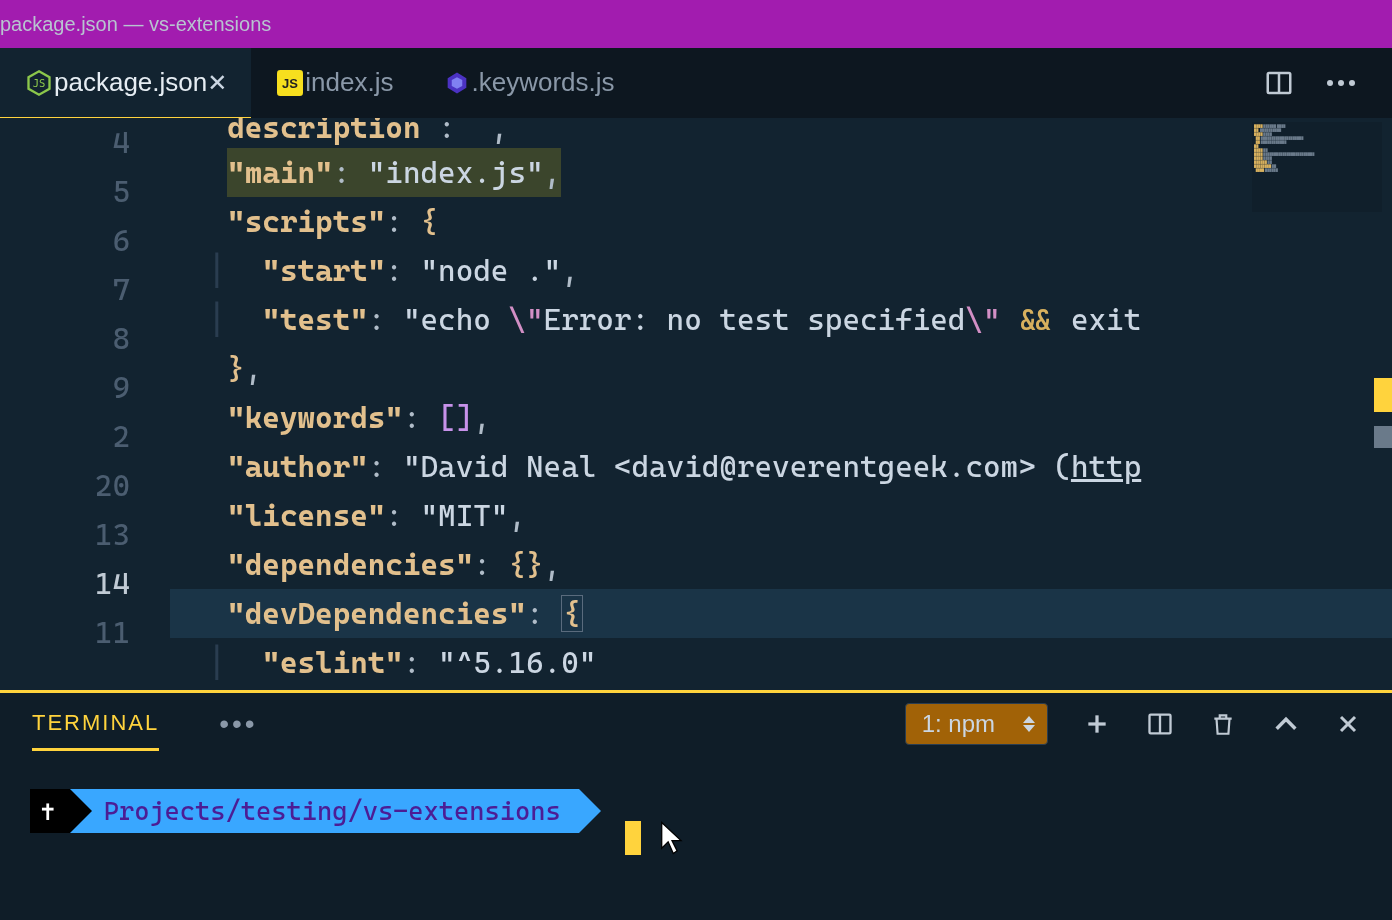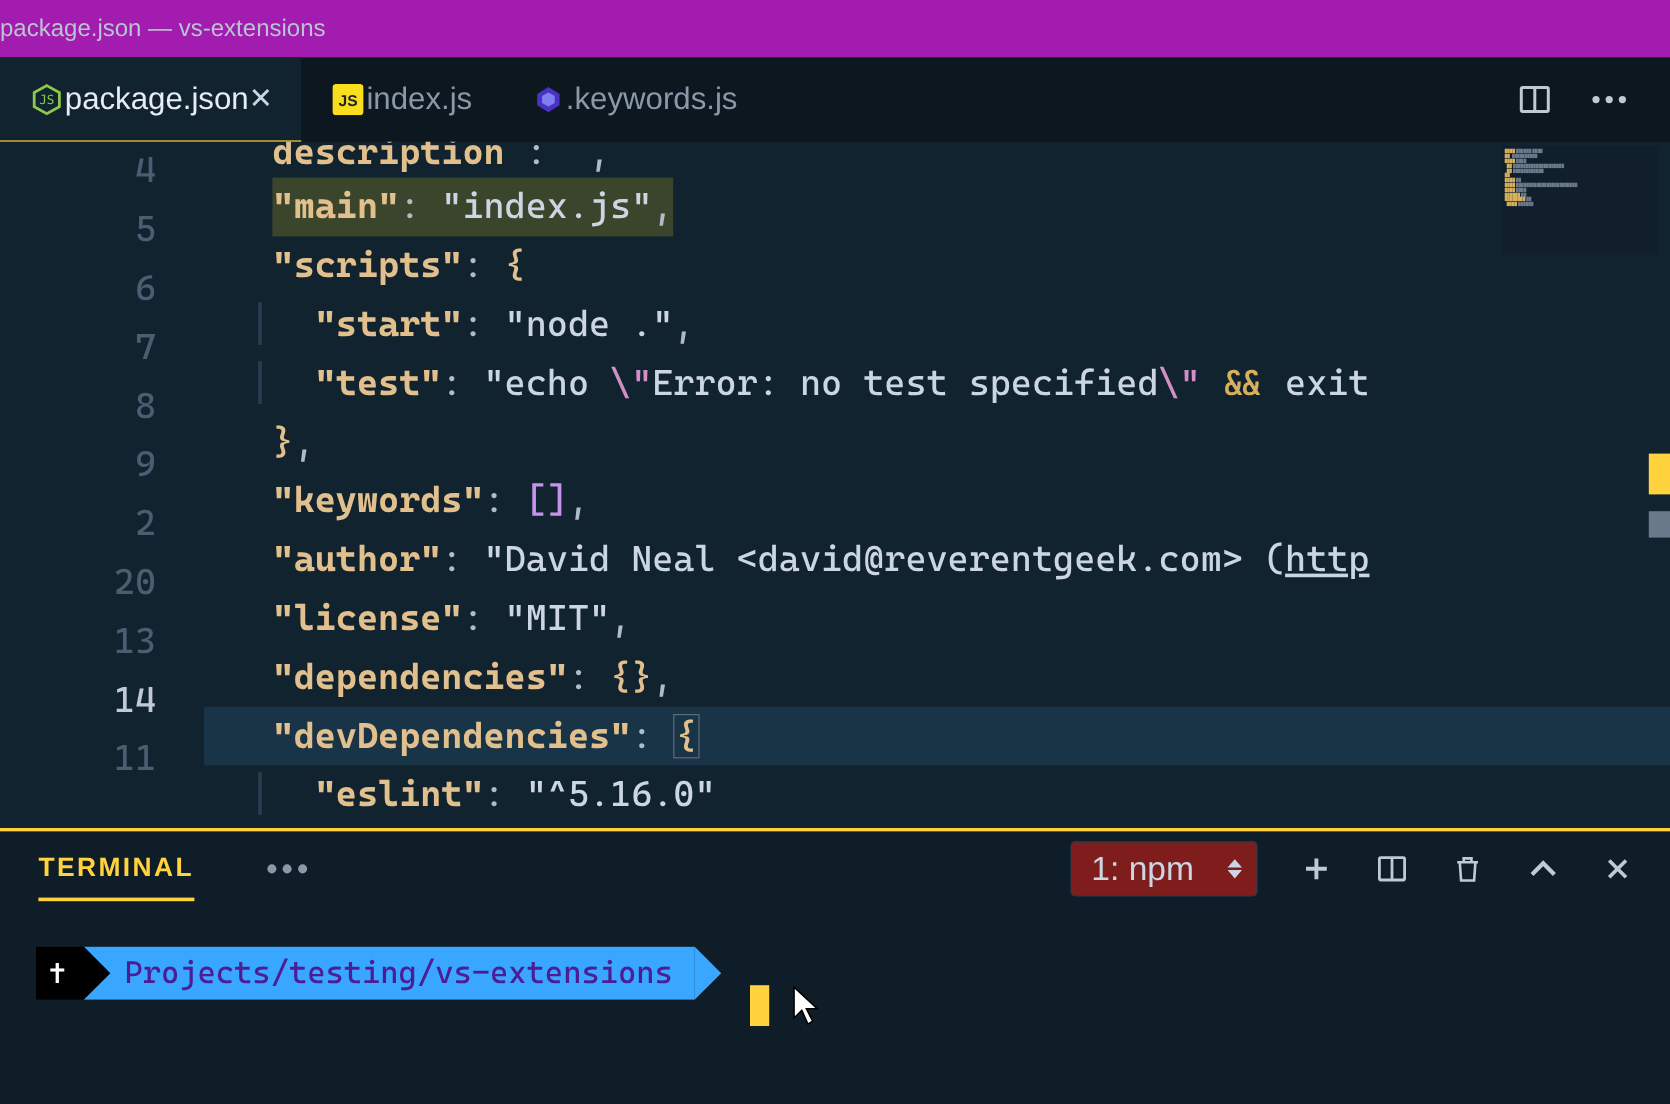--- a/index.html
+++ b/index.html
@@ -139,34 +139,33 @@
     height: 62px;
     padding: 0 32px;
     gap: 24px;
   }
   .panel-tab {
     color: #ffd33d;
     font-size: 22px;
     letter-spacing: 2px;
     padding: 12px 0;
     border-bottom: 3px solid #ffd33d;
-    font-weight: bold;
   }
   .panel-more { color: #8a98a8; font-size: 28px; letter-spacing: 3px; padding-left: 36px; }
   .panel-right {
     margin-left: auto;
     display: flex;
     align-items: center;
     gap: 36px;
   }
   .term-select {
-    background: #7f1d1d;
+    background: #a16207;
     border: 1px solid #2a3d50;
     color: #cbd6e2;
-    font-size: 28px;
+    font-size: 24px;
     padding: 6px 52px 6px 16px;
     border-radius: 4px;
     position: relative;
   }
   .term-select::after {
     content: "";
     position: absolute;
     right: 14px; top: 50%;
     transform: translateY(-50%);
     width: 0; height: 0;

